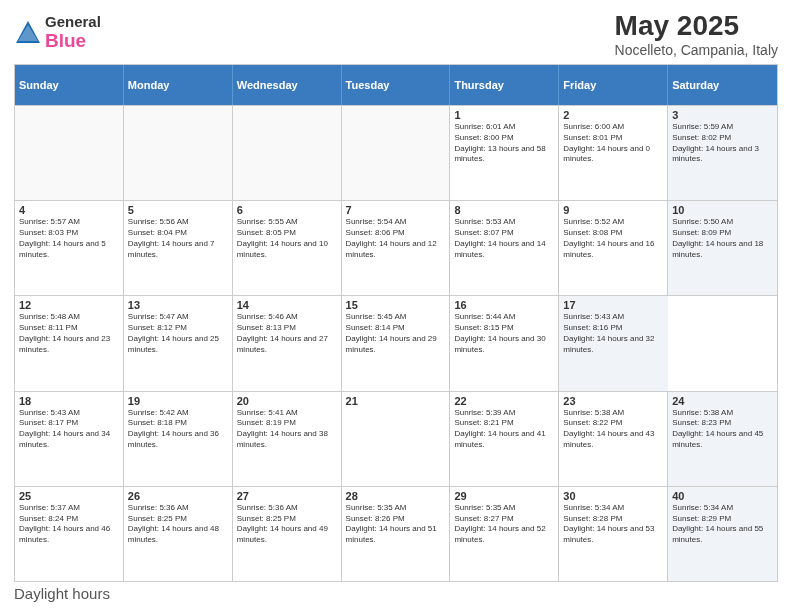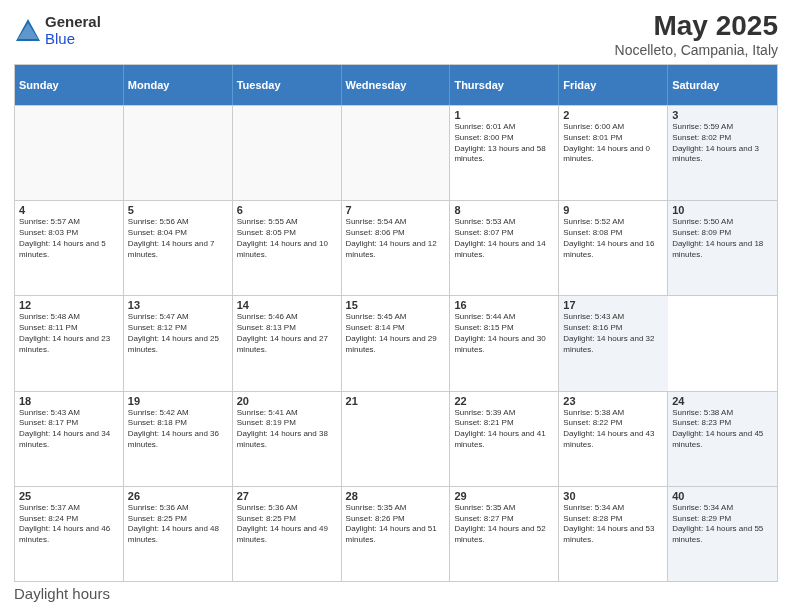--- a/index.html
+++ b/index.html
@@ -33,31 +33,31 @@
       display: flex;
       flex-direction: column;
       line-height: 1.1;
     }
     .logo-general {
       font-size: 15px;
       font-weight: bold;
       color: #333;
     }
     .logo-blue {
-      font-size: 15px;
-      font-weight: normal;
-      color: #1d4ed8;
+      font-size: 19px;
+      font-weight: bold;
+      color: #ec4899;
     }
     .logo-icon {
       width: 28px;
       height: 28px;
       margin-right: 3px;
     }
     .title-block {
-      text-align: right;
+      text-align: left;
     }
     .title-block h1 {
       font-size: 28px;
       font-weight: bold;
       color: #333;
     }
     .title-block h2 {
       font-size: 14px;
       color: #555;
       font-weight: normal;
@@ -140,22 +140,22 @@
     <div class="title-block">
       <h1>May 2025</h1>
       <h2>Nocelleto, Campania, Italy</h2>
     </div>
   </div>
 
   <div class="calendar">
     <div class="cal-header-row" id="cal-header">
         <div class="cal-header-cell">Sunday</div>
         <div class="cal-header-cell">Monday</div>
+        <div class="cal-header-cell">Wednesday</div>
         <div class="cal-header-cell">Tuesday</div>
-        <div class="cal-header-cell">Wednesday</div>
         <div class="cal-header-cell">Thursday</div>
         <div class="cal-header-cell">Friday</div>
         <div class="cal-header-cell">Saturday</div>
       </div>
     <div class="cal-body" id="cal-body">
         <div class="cal-row">
           <div class="cal-cell empty"></div>
           <div class="cal-cell empty"></div>
           <div class="cal-cell empty"></div>
           <div class="cal-cell empty"></div>

